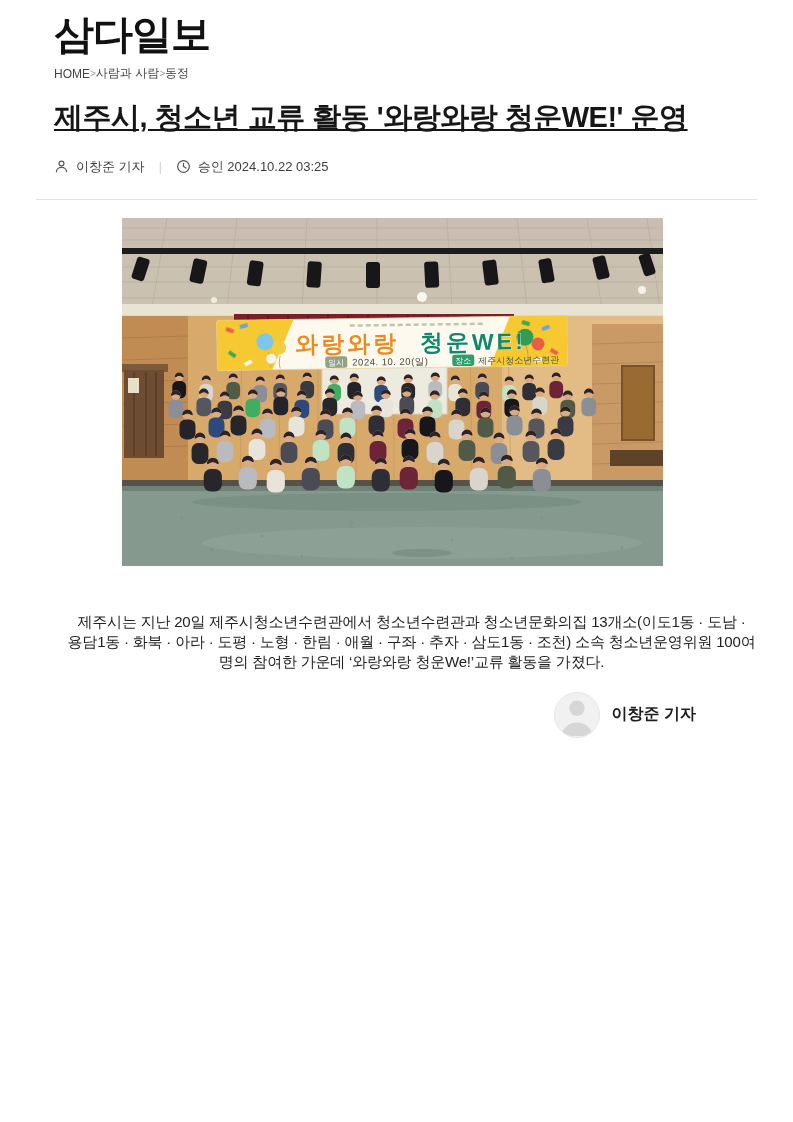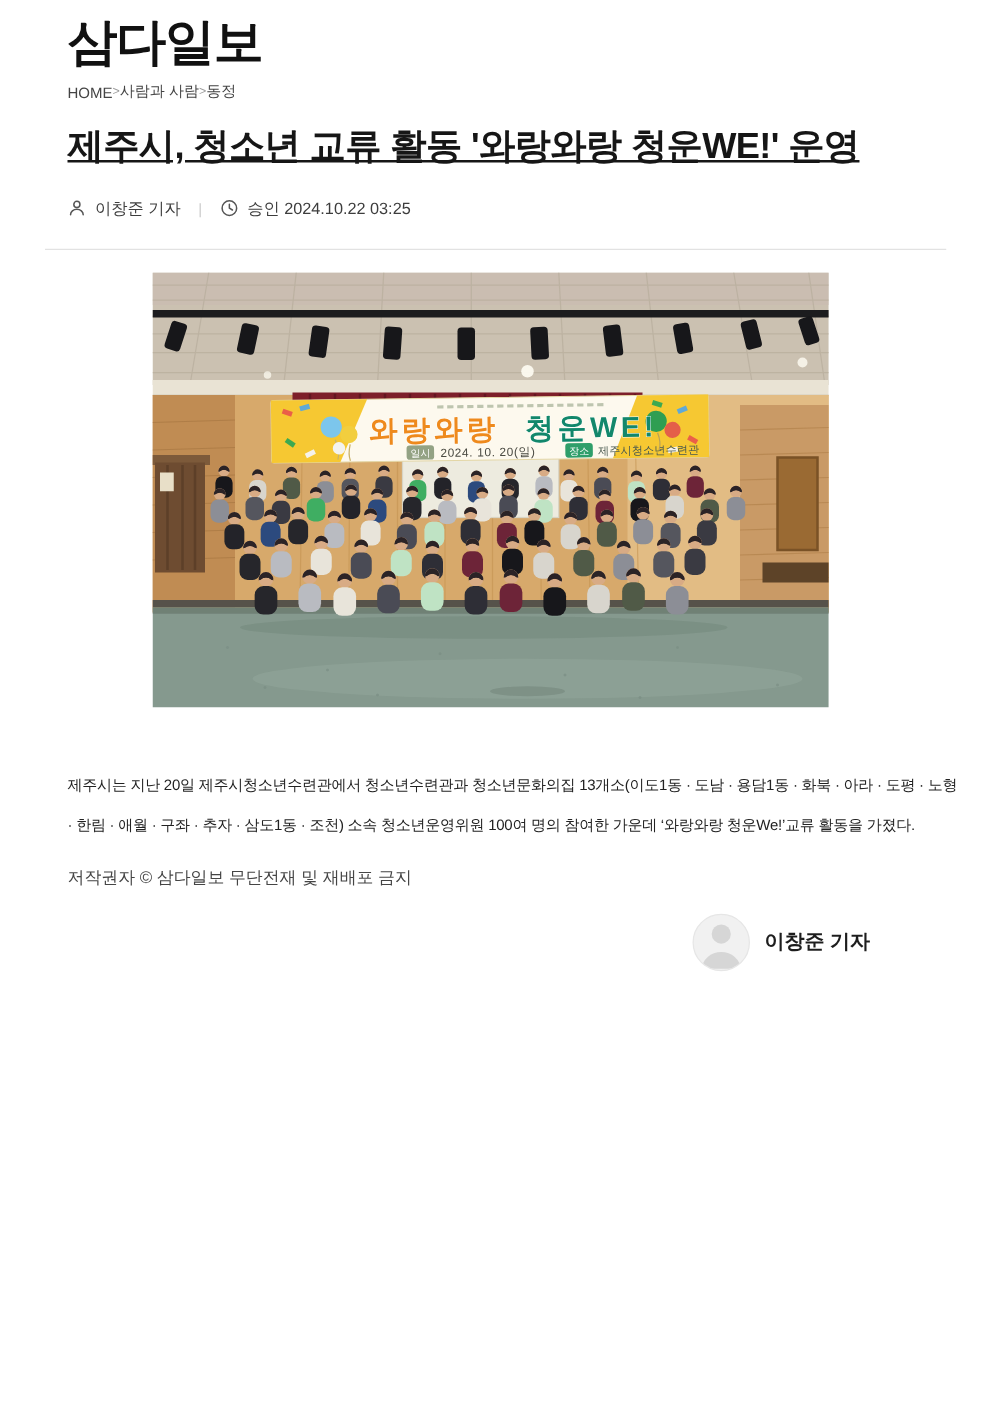--- a/index.html
+++ b/index.html
@@ -42,22 +42,23 @@
 
   
   .photo-fig { margin:18px 0 0 68px; width:541px; height:348px;border-radius:19px; }
   .photo-fig svg { display:block; }
   .photo-fig text { font-family:"Liberation Sans","DejaVu Sans",sans-serif; }
   .banner-title { font-weight:bold; font-size:23px; letter-spacing:3px; }
 
   
   .body-text {
     margin-top:46px; width:715px;
-    font-size:12px; line-height:32px; color:#222; letter-spacing:-0.2px;
+    font-size:15px; line-height:20px; color:#222; letter-spacing:-0.2px;
     word-break:keep-all;
+    text-align:center;
   }
   .copyright { margin-top:17px; font-size:13.5px; color:#454545; }
 
   
   .author-row {
     margin-top:20px; display:flex; justify-content:flex-end; align-items:center;
     gap:12px; padding-right:43px;
   }
   .avatar {
     width:46px; height:46px; border-radius:50%;
@@ -365,21 +366,20 @@
           <use href="#person-shape" transform="translate(311 240) scale(1.08)" color="#17171b"></use>
           <use href="#person-shape" transform="translate(346 238) scale(1.08)" color="#d8d5cd"></use>
           <use href="#person-shape" transform="translate(374 236) scale(1.08)" color="#505a47"></use>
           <use href="#person-shape" transform="translate(409 239) scale(1.08)" color="#8c8e96"></use>
         </g>
     </svg>
   </figure>
 
   <p class="body-text">제주시는 지난 20일 제주시청소년수련관에서 청소년수련관과 청소년문화의집 13개소(이도1동 · 도남 · 용담1동 · 화북 · 아라 · 도평 · 노형 · 한림 · 애월 · 구좌 · 추자 · 삼도1동 · 조천) 소속 청소년운영위원 100여 명의 참여한 가운데 ‘와랑와랑 청운We!’교류 활동을 가졌다.</p>
 
-  <p class="copyright">저작권자 © 삼다일보 무단전재 및 재배포 금지</p>
 
   <div class="author-row">
     <div class="avatar">
       <svg width="46" height="46" viewBox="0 0 46 46">
         <circle cx="23" cy="17" r="8" fill="#d6d6d6"></circle>
         <path d="M7 46 a16 14 0 0 1 32 0 z" fill="#d6d6d6"></path>
       </svg>
     </div>
     <span class="author-name">이창준 기자</span>
   </div>

